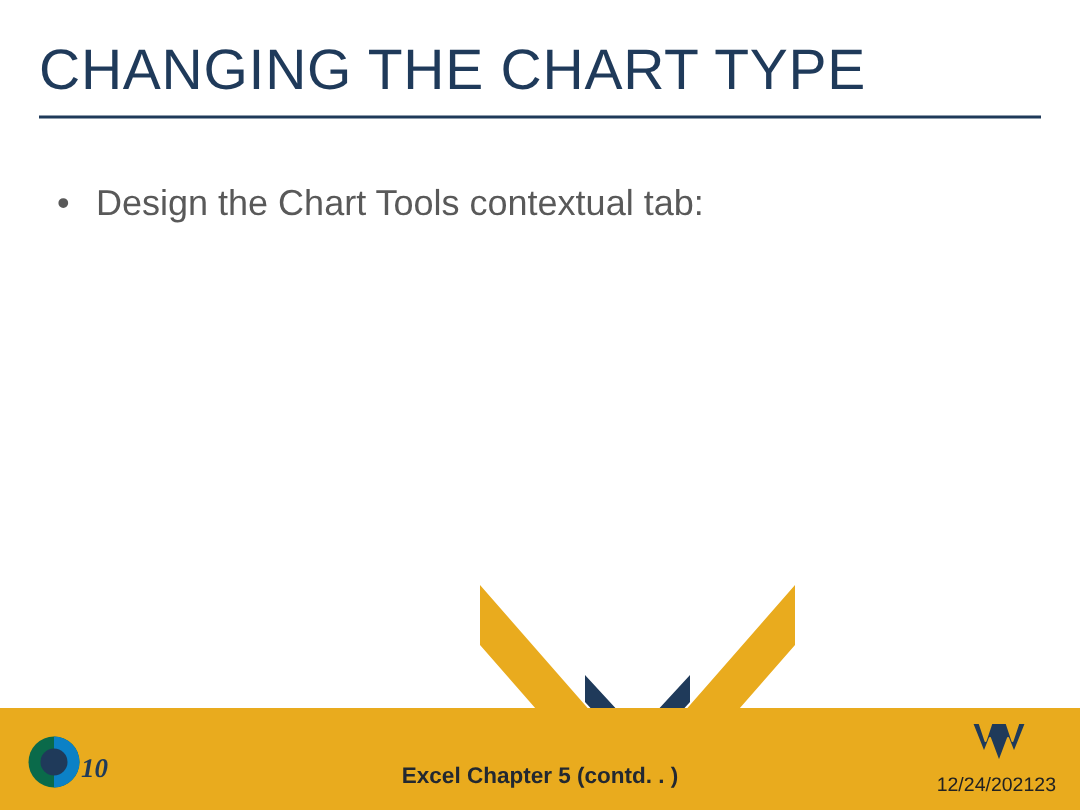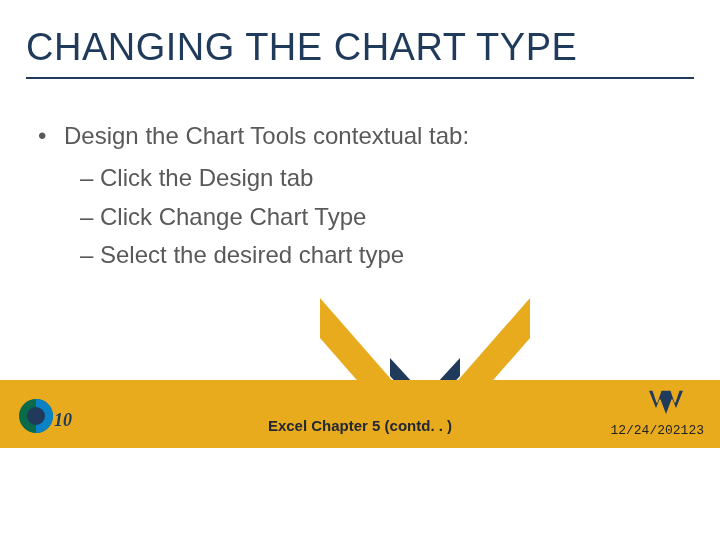--- a/index.html
+++ b/index.html
@@ -1,20 +1,20 @@
 <!DOCTYPE html>
 <html><head>
 <meta charset="utf-8">
 <style>
   * { margin: 0; padding: 0; box-sizing: border-box; }
   html, body { width: 720px; height: 540px; overflow: hidden; font-family: Arial, Helvetica, sans-serif; background: #ffffff; }
   .slide {
     position: relative;
     width: 720px;
-    height: 448px;
+    height: 540px;
     background: #ffffff;
   }
   .title {
     position: absolute;
     top: 26px;
     left: 26px;
     right: 26px;
     font-size: 38px;
     font-weight: 400;
     color: #1f3a5a;
@@ -77,21 +77,20 @@
     font-size: 15px;
     font-weight: 700;
     color: #222831;
   }
   .footer-date {
     position: absolute;
     right: 16px;
     bottom: 10px;
     font-size: 13px;
     color: #222;
-    font-family: Liberation Mono, monospace;
   }
   .wv-logo {
     position: absolute;
     right: 34px;
     bottom: 30px;
     width: 40px;
     height: 30px;
   }
   .course-logo {
     position: absolute;
@@ -105,25 +104,20 @@
 <body>
 
 <div class="slide">
 
   <h1 class="title">CHANGING THE CHART TYPE</h1>
 
   <div class="body">
     <div class="bullet-item">
       <span class="bullet-dot">•</span>
       <span class="bullet-text">Design the Chart Tools contextual tab:</span>
-    </div>
-    <div class="sub-list">
-      <div class="sub-item">– Click the Design tab</div>
-      <div class="sub-item">– Click Change Chart Type</div>
-      <div class="sub-item">– Select the desired chart type</div>
     </div>
   </div>
 
   <svg class="chevron" viewBox="0 0 210 150">
 
     <polygon points="0,0 105,120 210,0 210,40 105,160 0,40" fill="#e9ab1e"></polygon>
 
     <polygon points="35,0 105,80 175,0 175,28 105,108 35,28" fill="#ffffff"></polygon>
 
     <polygon points="70,60 105,98 140,60 140,78 105,116 70,78" fill="#1f3a5a"></polygon>

